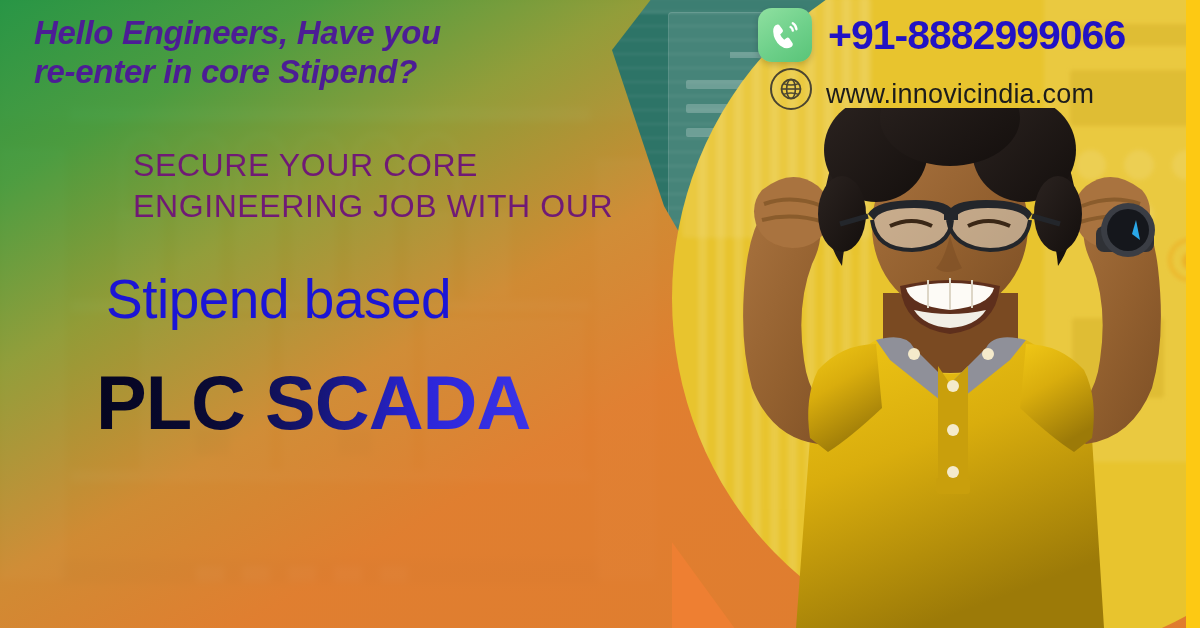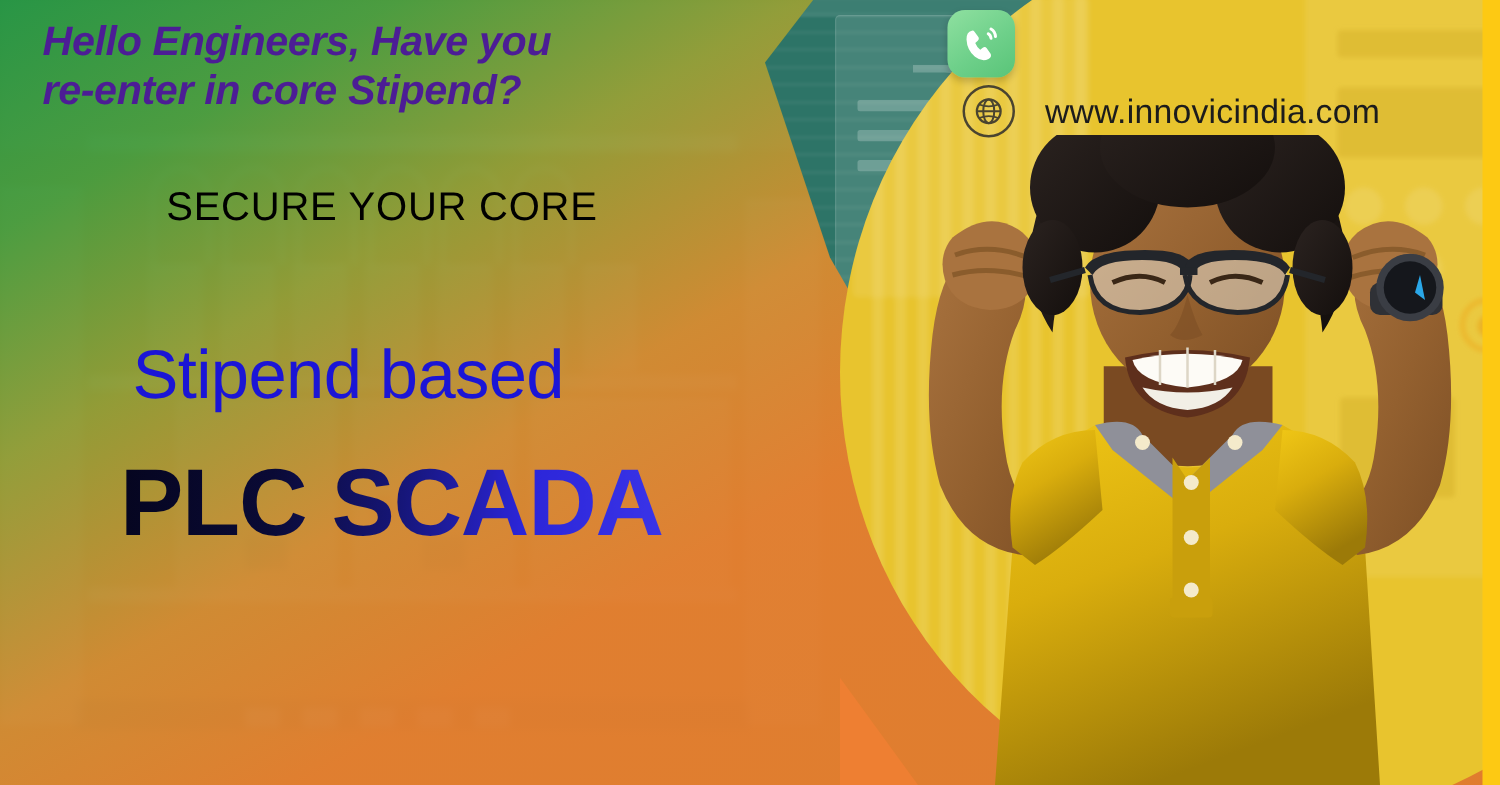--- a/index.html
+++ b/index.html
@@ -160,21 +160,21 @@
   }
 
   
   .person { position:absolute; left:700px; top:108px; width:500px; height:520px; }
   .p-svg { position:absolute; inset:0; }
 
   
   .contact { position:absolute; left:758px; top:8px; width:430px; }
   .contact-row { display:flex; align-items:center; }
   .contact-row.phone { gap:16px; }
-  .contact-row.web  { gap:24px; margin-top:6px; padding-left:12px; }
+  .contact-row.web  { gap:14px; margin-top:6px; padding-left:12px;align-items:flex-end; }
 
   .phone-badge {
     width:54px; height:54px; flex:0 0 54px;
     border-radius:14px;
     background:linear-gradient(145deg,#8fe0a0 0%,#6ed08a 55%,#59c478 100%);
     box-shadow:0 3px 6px rgba(0,0,0,.18);
     display:flex; align-items:center; justify-content:center;
   }
   .phone-number {
     font-size:41px;
@@ -201,21 +201,21 @@
   .headline {
     position:absolute; left:34px; top:14px; width:560px;
     font-size:33px; font-weight:bold; font-style:italic;
     color:#4c1d95; line-height:1.17;
     letter-spacing:-.3px;
   }
   .headline .ln { display:block; white-space:nowrap; }
 
   .subhead {
     position:absolute; left:133px; top:145px; width:570px;
-    font-size:32px; color:#000000; line-height:1.28;
+    font-size:32px; color:#701a75; line-height:1.28;
     letter-spacing:.6px;
   }
   .subhead .ln { display:block; white-space:nowrap; }
 
   .stipend {
     position:absolute; left:106px; top:272px;
     font-size:55px; color:#1b15d6; line-height:1;
     letter-spacing:-.5px; white-space:nowrap;
   }
 
@@ -424,20 +424,21 @@
       <span class="phone-badge">
         <svg width="34" height="34" viewBox="0 0 34 34" xmlns="http://www.w3.org/2000/svg">
           <path d="M9.5 6.5 Q5 7.5 5.2 13.5 Q5.6 22 12 27.4 Q17.6 31.8 22.8 29.2
                    Q25.4 27.8 24.6 25.2 L21.4 20.6 Q20 18.8 18.2 20.2 L16.2 21.8
                    Q13.4 19.6 12.2 16.4 L14.2 14.6 Q15.8 13 14.4 11.2 L11.6 7.4
                    Q10.8 6.2 9.5 6.5 Z" fill="#ffffff"></path>
           <path d="M24.8 5.2 Q28 7 28.4 11.2" stroke="#ffffff" stroke-width="2.4" fill="none" stroke-linecap="round"></path>
           <path d="M22.6 9 Q24.6 10.2 24.8 12.6" stroke="#ffffff" stroke-width="2.4" fill="none" stroke-linecap="round"></path>
         </svg>
       </span>
+      <span class="phone-number">+91-8882999066</span>
     </div>
 
     <div class="contact-row web">
       <span class="globe-badge">
         <svg width="24" height="24" viewBox="0 0 24 24" xmlns="http://www.w3.org/2000/svg">
           <circle cx="12" cy="12" r="9.5" fill="none" stroke="#4a4430" stroke-width="1.8"></circle>
           <ellipse cx="12" cy="12" rx="4.4" ry="9.5" fill="none" stroke="#4a4430" stroke-width="1.6"></ellipse>
           <line x1="2.5" y1="12" x2="21.5" y2="12" stroke="#4a4430" stroke-width="1.6"></line>
           <path d="M4.3 6.6 Q12 9.6 19.7 6.6" fill="none" stroke="#4a4430" stroke-width="1.5"></path>
           <path d="M4.3 17.4 Q12 14.4 19.7 17.4" fill="none" stroke="#4a4430" stroke-width="1.5"></path>
@@ -447,18 +448,19 @@
     </div>
   </div>
 
   <div class="headline">
     <span class="ln">Hello Engineers, Have you</span>
     <span class="ln">re-enter in core Stipend?</span>
   </div>
 
   <div class="subhead">
     <span class="ln">SECURE YOUR CORE</span>
+    <span class="ln">ENGINEERING JOB WITH OUR</span>
   </div>
 
   <div class="stipend">Stipend based</div>
   <div class="plcscada">PLC SCADA</div>
 
 </div>
 
 </body></html>

